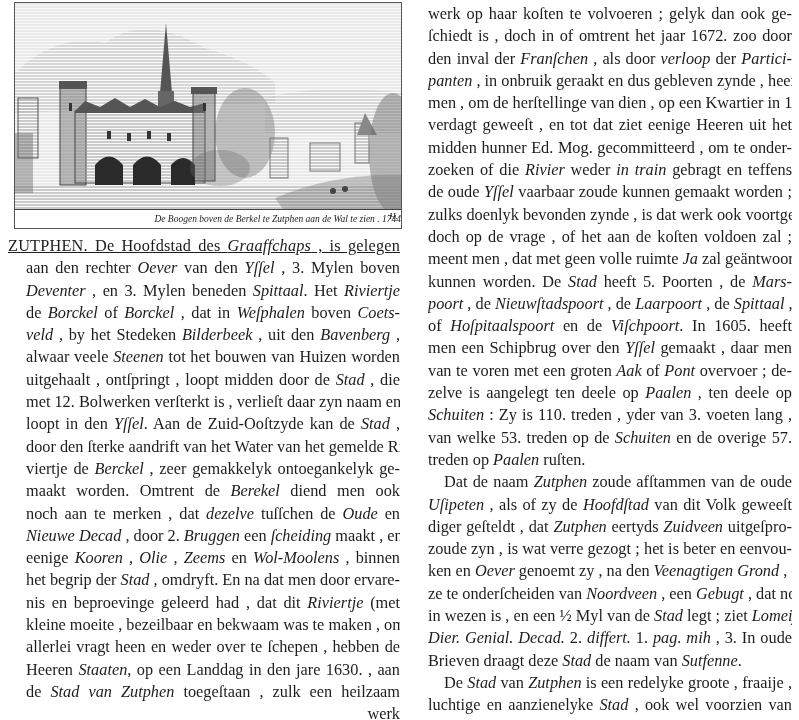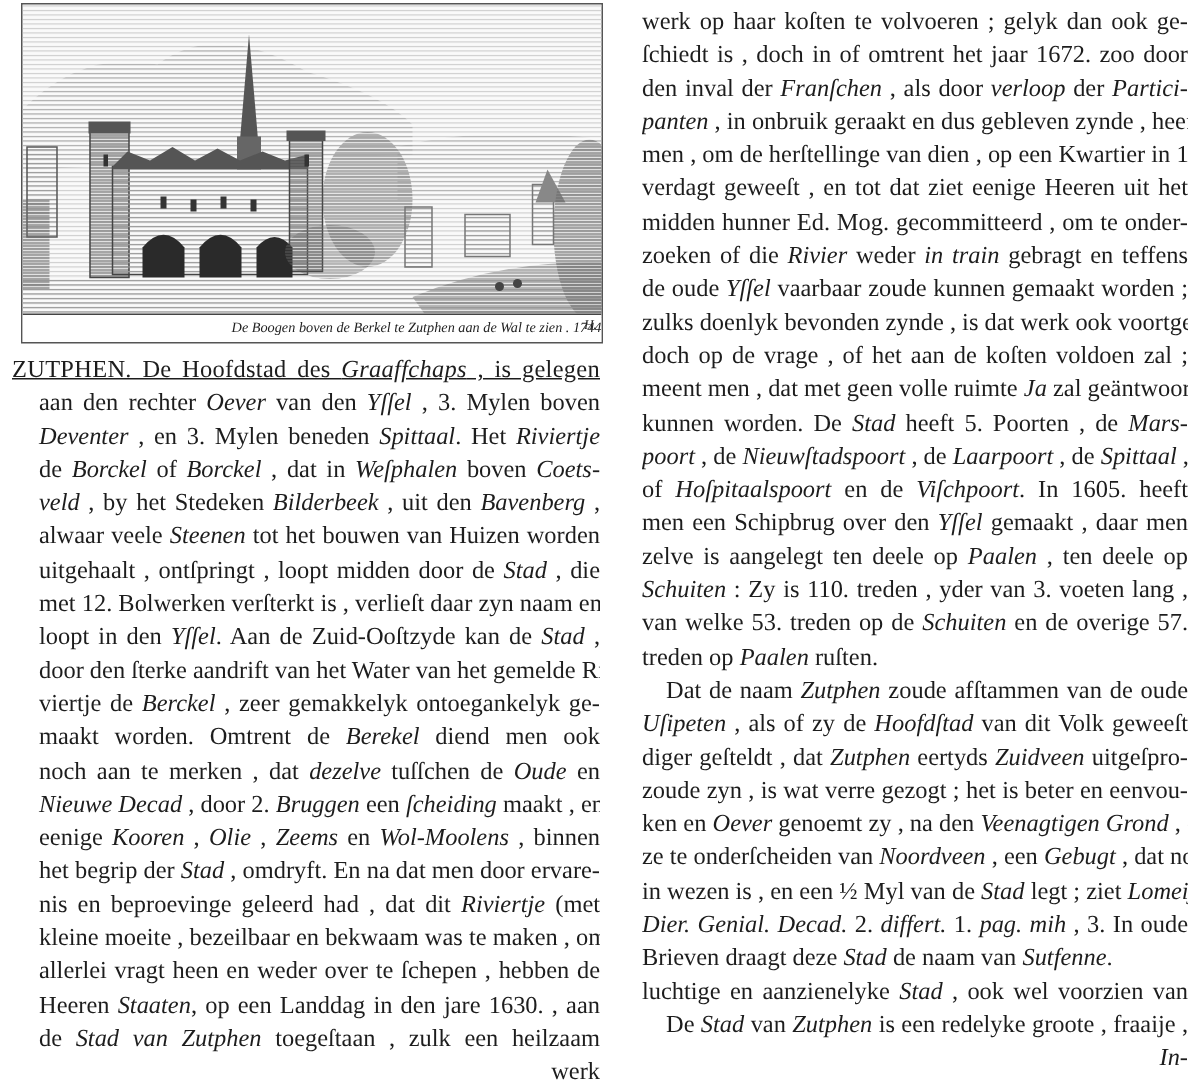--- a/index.html
+++ b/index.html
@@ -157,30 +157,31 @@
     <div class="line">midden hunner Ed. Mog. gecommitteerd , om te onder-</div>
     <div class="line">zoeken of die <i>Rivier</i> weder <i>in train</i> gebragt en teffens</div>
     <div class="line">de oude <i>Yſſel</i> vaarbaar zoude kunnen gemaakt worden ;</div>
     <div class="line">zulks doenlyk bevonden zynde , is dat werk ook voortgezet ;</div>
     <div class="line">doch op de vrage , of het aan de koſten voldoen zal ;</div>
     <div class="line">meent men , dat met geen volle ruimte <i>Ja</i> zal geäntwoord</div>
     <div class="line">kunnen worden. De <i>Stad</i> heeft 5. Poorten , de <i>Mars-</i></div>
     <div class="line"><i>poort</i> , de <i>Nieuwſtadspoort</i> , de <i>Laarpoort</i> , de <i>Spittaal</i> ,</div>
     <div class="line">of <i>Hoſpitaalspoort</i> en de <i>Viſchpoort</i>. In 1605. heeft</div>
     <div class="line">men een Schipbrug over den <i>Yſſel</i> gemaakt , daar men</div>
+    <div class="line">van te voren met een groten <i>Aak</i> of <i>Pont</i> overvoer ; de-</div>
     <div class="line">zelve is aangelegt ten deele op <i>Paalen</i> , ten deele op</div>
     <div class="line"><i>Schuiten</i> : Zy is 110. treden , yder van 3. voeten lang ,</div>
     <div class="line">van welke 53. treden op de <i>Schuiten</i> en de overige 57.</div>
     <div class="line last">treden op <i>Paalen</i> ruſten.</div>
     <div class="line indent">Dat de naam <i>Zutphen</i> zoude afſtammen van de oude</div>
     <div class="line"><i>Uſipeten</i> , als of zy de <i>Hoofdſtad</i> van dit Volk geweeſt</div>
     <div class="line">diger geſteldt , dat <i>Zutphen</i> eertyds <i>Zuidveen</i> uitgeſpro-</div>
     <div class="line">zoude zyn , is wat verre gezogt ; het is beter en eenvou-</div>
     <div class="line">ken en <i>Oever</i> genoemt zy , na den <i>Veenagtigen Grond</i> , om</div>
     <div class="line">ze te onderſcheiden van <i>Noordveen</i> , een <i>Gebugt</i> , dat nog</div>
     <div class="line">in wezen is , en een ½ Myl van de <i>Stad</i> legt ; ziet <i>Lomeijer</i>,</div>
     <div class="line"><i>Dier. Genial. Decad.</i> 2. <i>differt.</i> 1. <i>pag. mih</i> , 3. In oude</div>
     <div class="line last">Brieven draagt deze <i>Stad</i> de naam van <i>Sutfenne</i>.</div>
+    <div class="line indent">De <i>Stad</i> van <i>Zutphen</i> is een redelyke groote , fraaije ,</div>
     <div class="line">luchtige en aanzienelyke <i>Stad</i> , ook wel voorzien van</div>
-    <div class="line indent">De <i>Stad</i> van <i>Zutphen</i> is een redelyke groote , fraaije ,</div>
     <div class="line right"><i>In-</i></div>
   </div>
 </div>
 
 </body></html>

